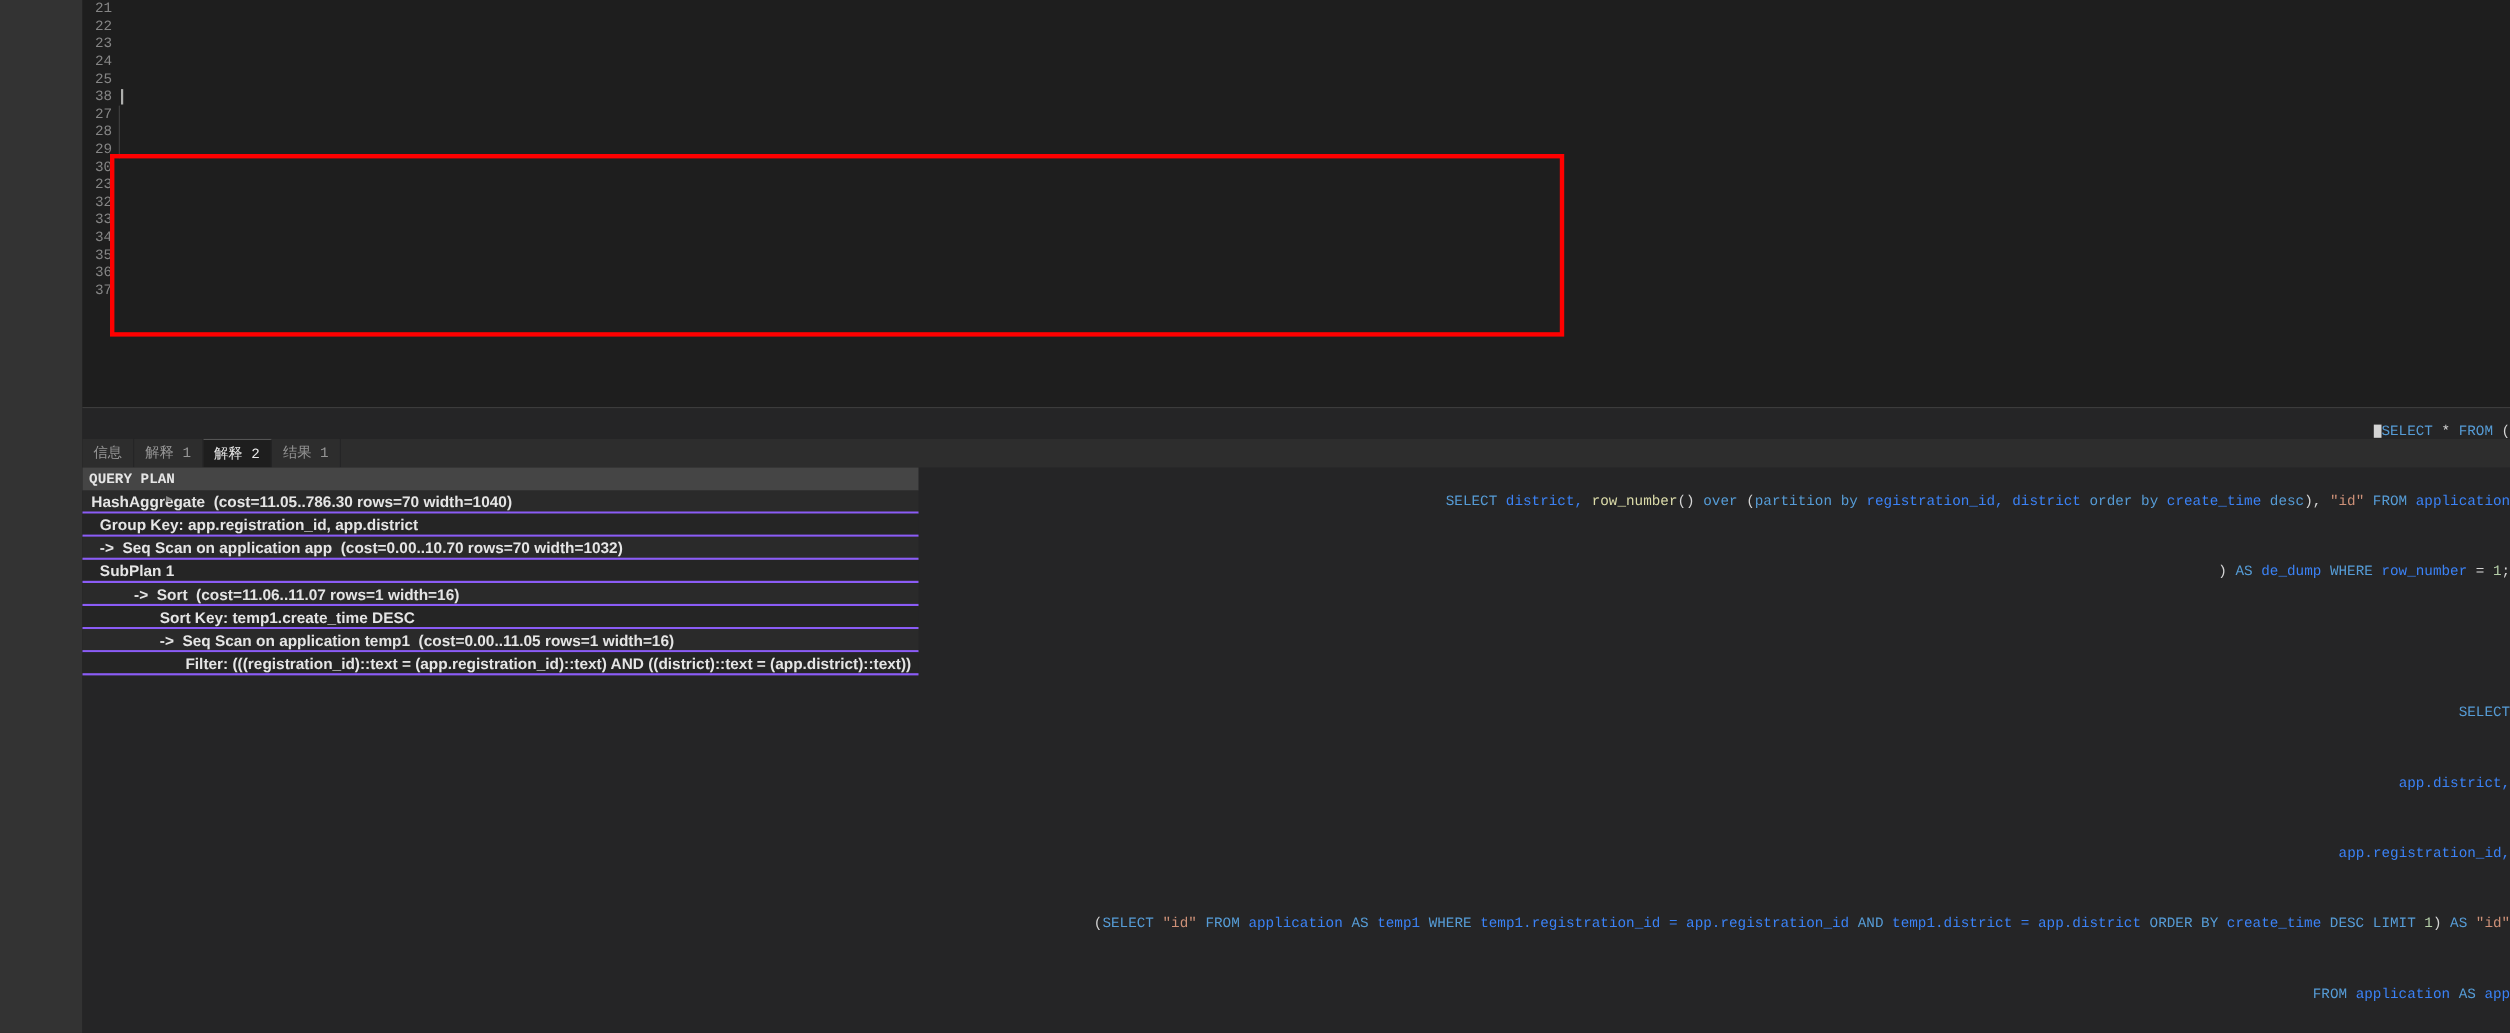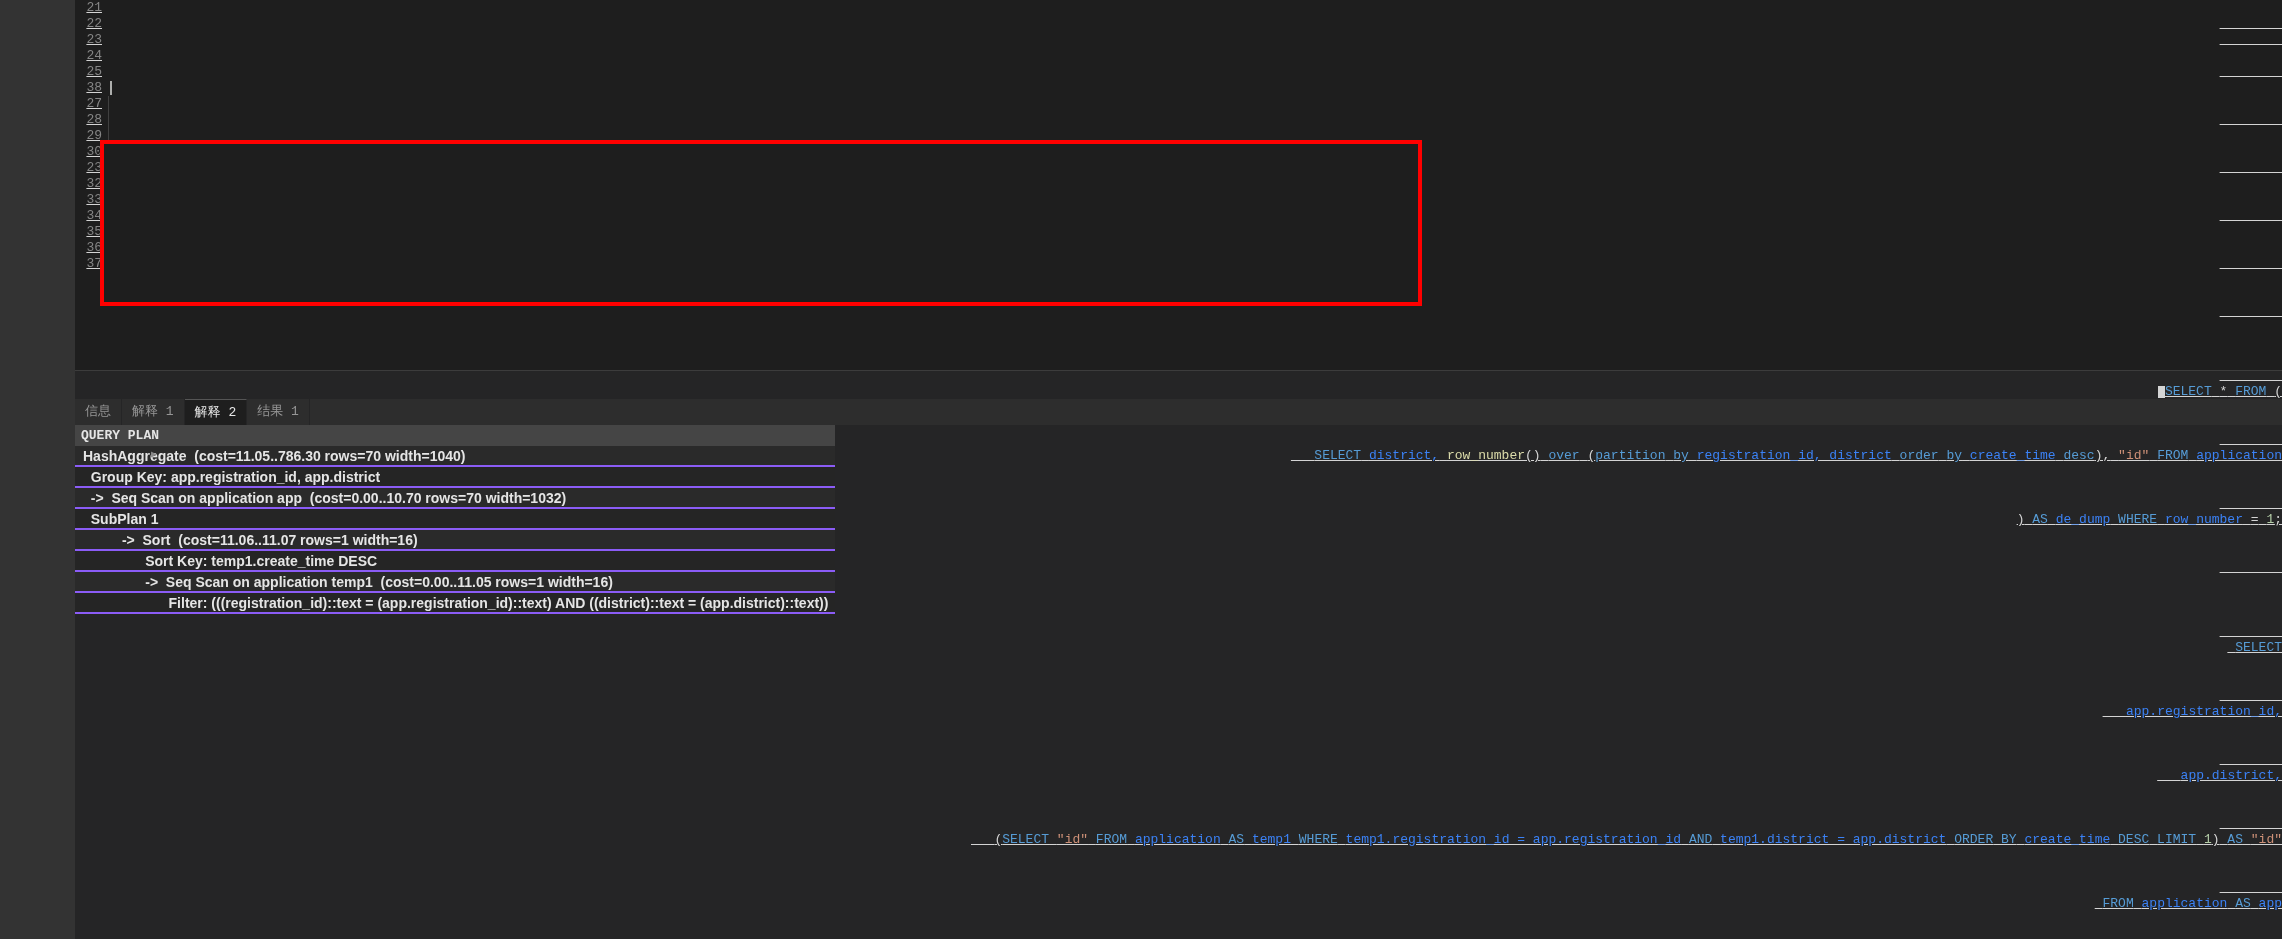--- a/index.html
+++ b/index.html
@@ -18,21 +18,20 @@
     width: 75px;
     background: #333333;
     flex-shrink: 0;
   }
   .main { flex: 1; display: flex; flex-direction: column; }
   .editor-wrapper {
     height: 370px;
     display: flex;
     background: #1e1e1e;
     position: relative;
-    text-decoration: underline;
   }
   .gutter {
     width: 33px;
     text-align: right;
     color: #858585;
     padding-top: 0;
     user-select: none;
   }
   .gutter .ln { height: 16px; line-height: 16px; padding-right: 6px; }
   .code-area {
@@ -178,23 +177,23 @@
         <div class="code-line"><span class="ws-brick"></span><span class="kw-blue">SELECT</span> <span class="kw-op">*</span> <span class="kw-blue">FROM</span> <span class="kw-op">(</span></div>
 
         <div class="code-line">   <span class="kw-blue">SELECT</span> <span class="kw-plain">district,</span> <span class="kw-func">row_number</span><span class="kw-op">()</span> <span class="kw-blue">over</span> <span class="kw-op">(</span><span class="kw-blue">partition</span> <span class="kw-blue">by</span> <span class="kw-plain">registration_id, district</span> <span class="kw-blue">order</span> <span class="kw-blue">by</span> <span class="kw-plain">create_time</span> <span class="kw-blue">desc</span><span class="kw-op">),</span> <span class="kw-str">"id"</span> <span class="kw-blue">FROM</span> <span class="kw-plain">application</span></div>
 
         <div class="code-line"><span class="kw-op">)</span> <span class="kw-blue">AS</span> <span class="kw-plain">de_dump</span> <span class="kw-blue">WHERE</span> <span class="kw-plain">row_number</span> <span class="kw-op">=</span> <span class="kw-num">1</span><span class="kw-op">;</span></div>
 
         <div class="code-line"></div>
 
         <div class="code-line"> <span class="kw-blue">SELECT</span></div>
 
+        <div class="code-line">   <span class="kw-plain">app.district,</span></div>
+
         <div class="code-line">   <span class="kw-plain">app.registration_id,</span></div>
-
-        <div class="code-line">   <span class="kw-plain">app.district,</span></div>
 
         <div class="code-line">   <span class="kw-op">(</span><span class="kw-blue">SELECT</span> <span class="kw-str">"id"</span> <span class="kw-blue">FROM</span> <span class="kw-plain">application</span> <span class="kw-blue">AS</span> <span class="kw-plain">temp1</span> <span class="kw-blue">WHERE</span> <span class="kw-plain">temp1.registration_id = app.registration_id</span> <span class="kw-blue">AND</span> <span class="kw-plain">temp1.district = app.district</span> <span class="kw-blue">ORDER</span> <span class="kw-blue">BY</span> <span class="kw-plain">create_time</span> <span class="kw-blue">DESC</span> <span class="kw-blue">LIMIT</span> <span class="kw-num">1</span><span class="kw-op">)</span> <span class="kw-blue">AS</span> <span class="kw-str">"id"</span></div>
 
         <div class="code-line"> <span class="kw-blue">FROM</span> <span class="kw-plain">application</span> <span class="kw-blue">AS</span> <span class="kw-plain">app</span></div>
 
         
 
         
 
         

